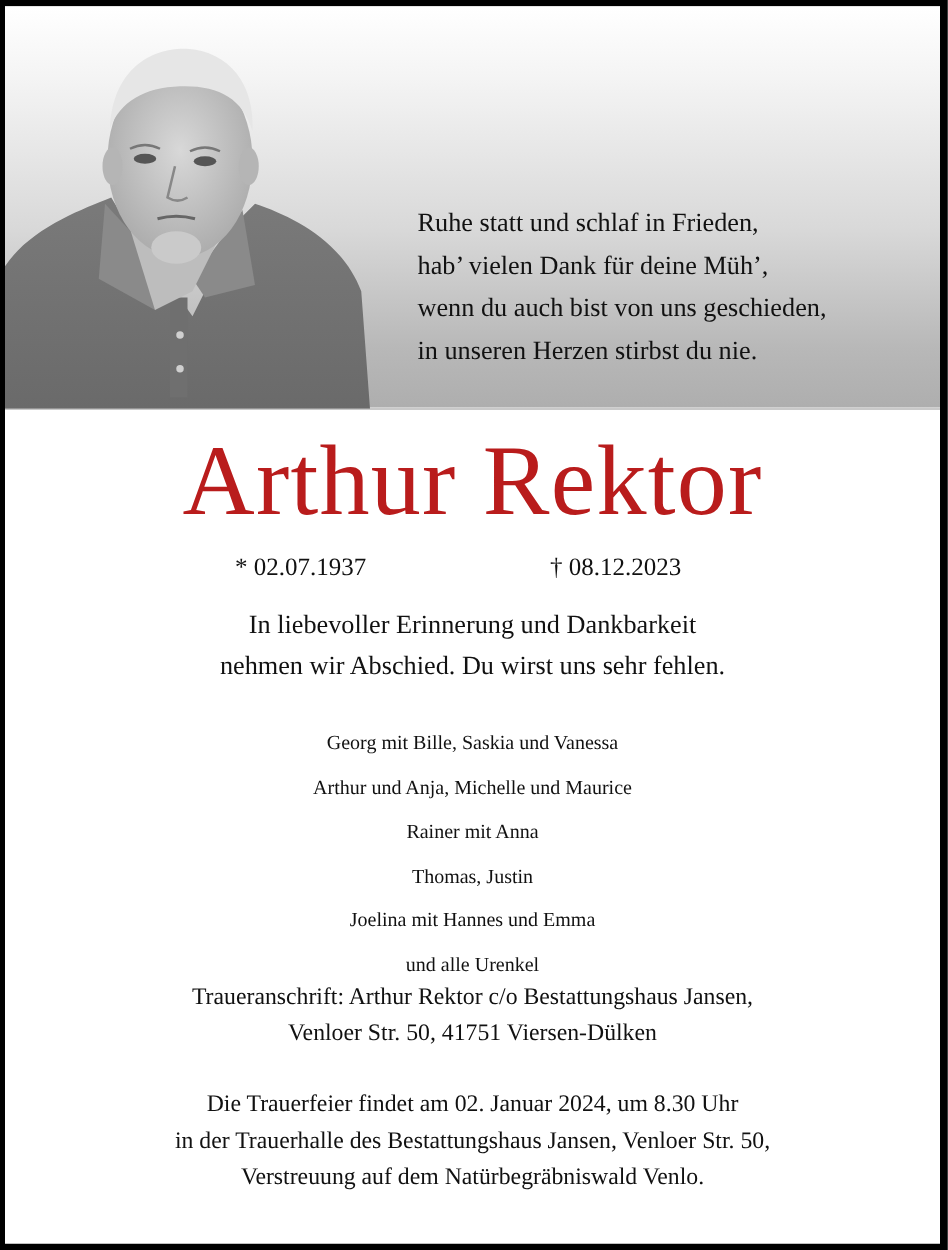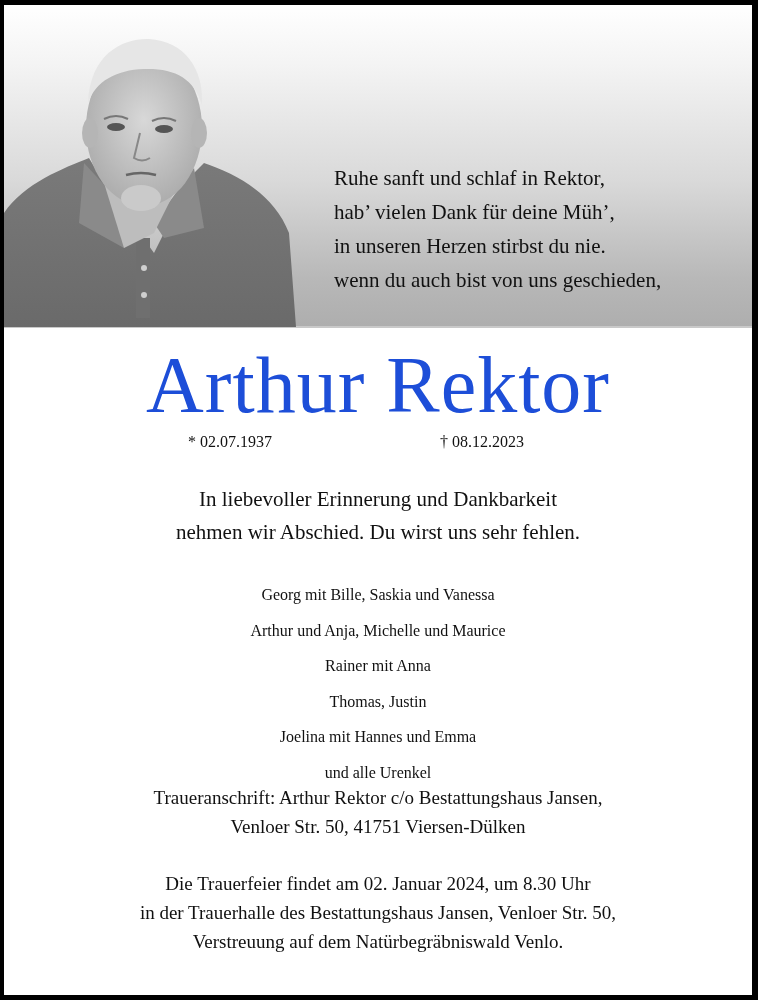--- a/index.html
+++ b/index.html
@@ -15,23 +15,23 @@
     }
     .header-line { position: absolute; left: 0; top: 321px; width: 748px; height: 2px; background: #c9c9c9; }
     .portrait { position: absolute; left: 0; top: 28px; width: 296px; height: 294px; }
     .verse {
       position: absolute; left: 330px; top: 156px; width: 410px;
       font-size: 21px; line-height: 34px; color: #111;
     }
     .verse div { white-space: nowrap; }
     .name {
       position: absolute; left: 0; top: 330px; width: 748px; text-align: center;
-      font-size: 80px; line-height: 100px; letter-spacing: 1px; color: #1d4ed8;
+      font-size: 80px; line-height: 100px; letter-spacing: 1px; color: #b91c1c;
     }
-    .dates { position: absolute; top: 424px; font-size: 16px; line-height: 26px; }
+    .dates { position: absolute; top: 436px; font-size: 20px; line-height: 26px; }
     .dates.born { left: 184px; }
     .dates.died { left: 436px; }
     .centered { position: absolute; left: 0; width: 748px; text-align: center; }
     .intro { top: 478px; font-size: 21px; line-height: 33px; }
     .family { top: 572px; font-size: 16px; line-height: 35.5px; }
     .address { top: 778px; font-size: 19px; line-height: 29px; }
     .ceremony { top: 864px; font-size: 19px; line-height: 29px; }
   </style>
 </head>
 <body>
@@ -77,24 +77,24 @@
     <path d="M148 88 Q160 82 172 88" stroke="#777" stroke-width="2" fill="none"></path>
 
     <path d="M136 100 L130 125 Q138 130 146 125" stroke="#888" stroke-width="2" fill="none"></path>
 
     <path d="M122 142 Q137 138 152 142" stroke="#666" stroke-width="2.5" fill="none"></path>
 
     <ellipse cx="137" cy="165" rx="20" ry="13" fill="#cacaca"></ellipse>
   </svg>
 
   <div class="verse">
-    <div>Ruhe sanft und schlaf  in Rektor,</div>
+    <div>Ruhe statt und schlaf  in Frieden,</div>
     <div>hab’ vielen Dank für deine Müh’,</div>
+    <div>wenn du auch bist von uns geschieden,</div>
     <div>in unseren Herzen stirbst du nie.</div>
-    <div>wenn du auch bist von uns geschieden,</div>
   </div>
 
   <div class="name">Arthur Rektor</div>
 
   <div class="dates born">* 02.07.1937</div>
   <div class="dates died">† 08.12.2023</div>
 
   <div class="centered intro">
     <div>In liebevoller Erinnerung und Dankbarkeit</div>
     <div>nehmen wir Abschied. Du wirst uns sehr fehlen.</div>

